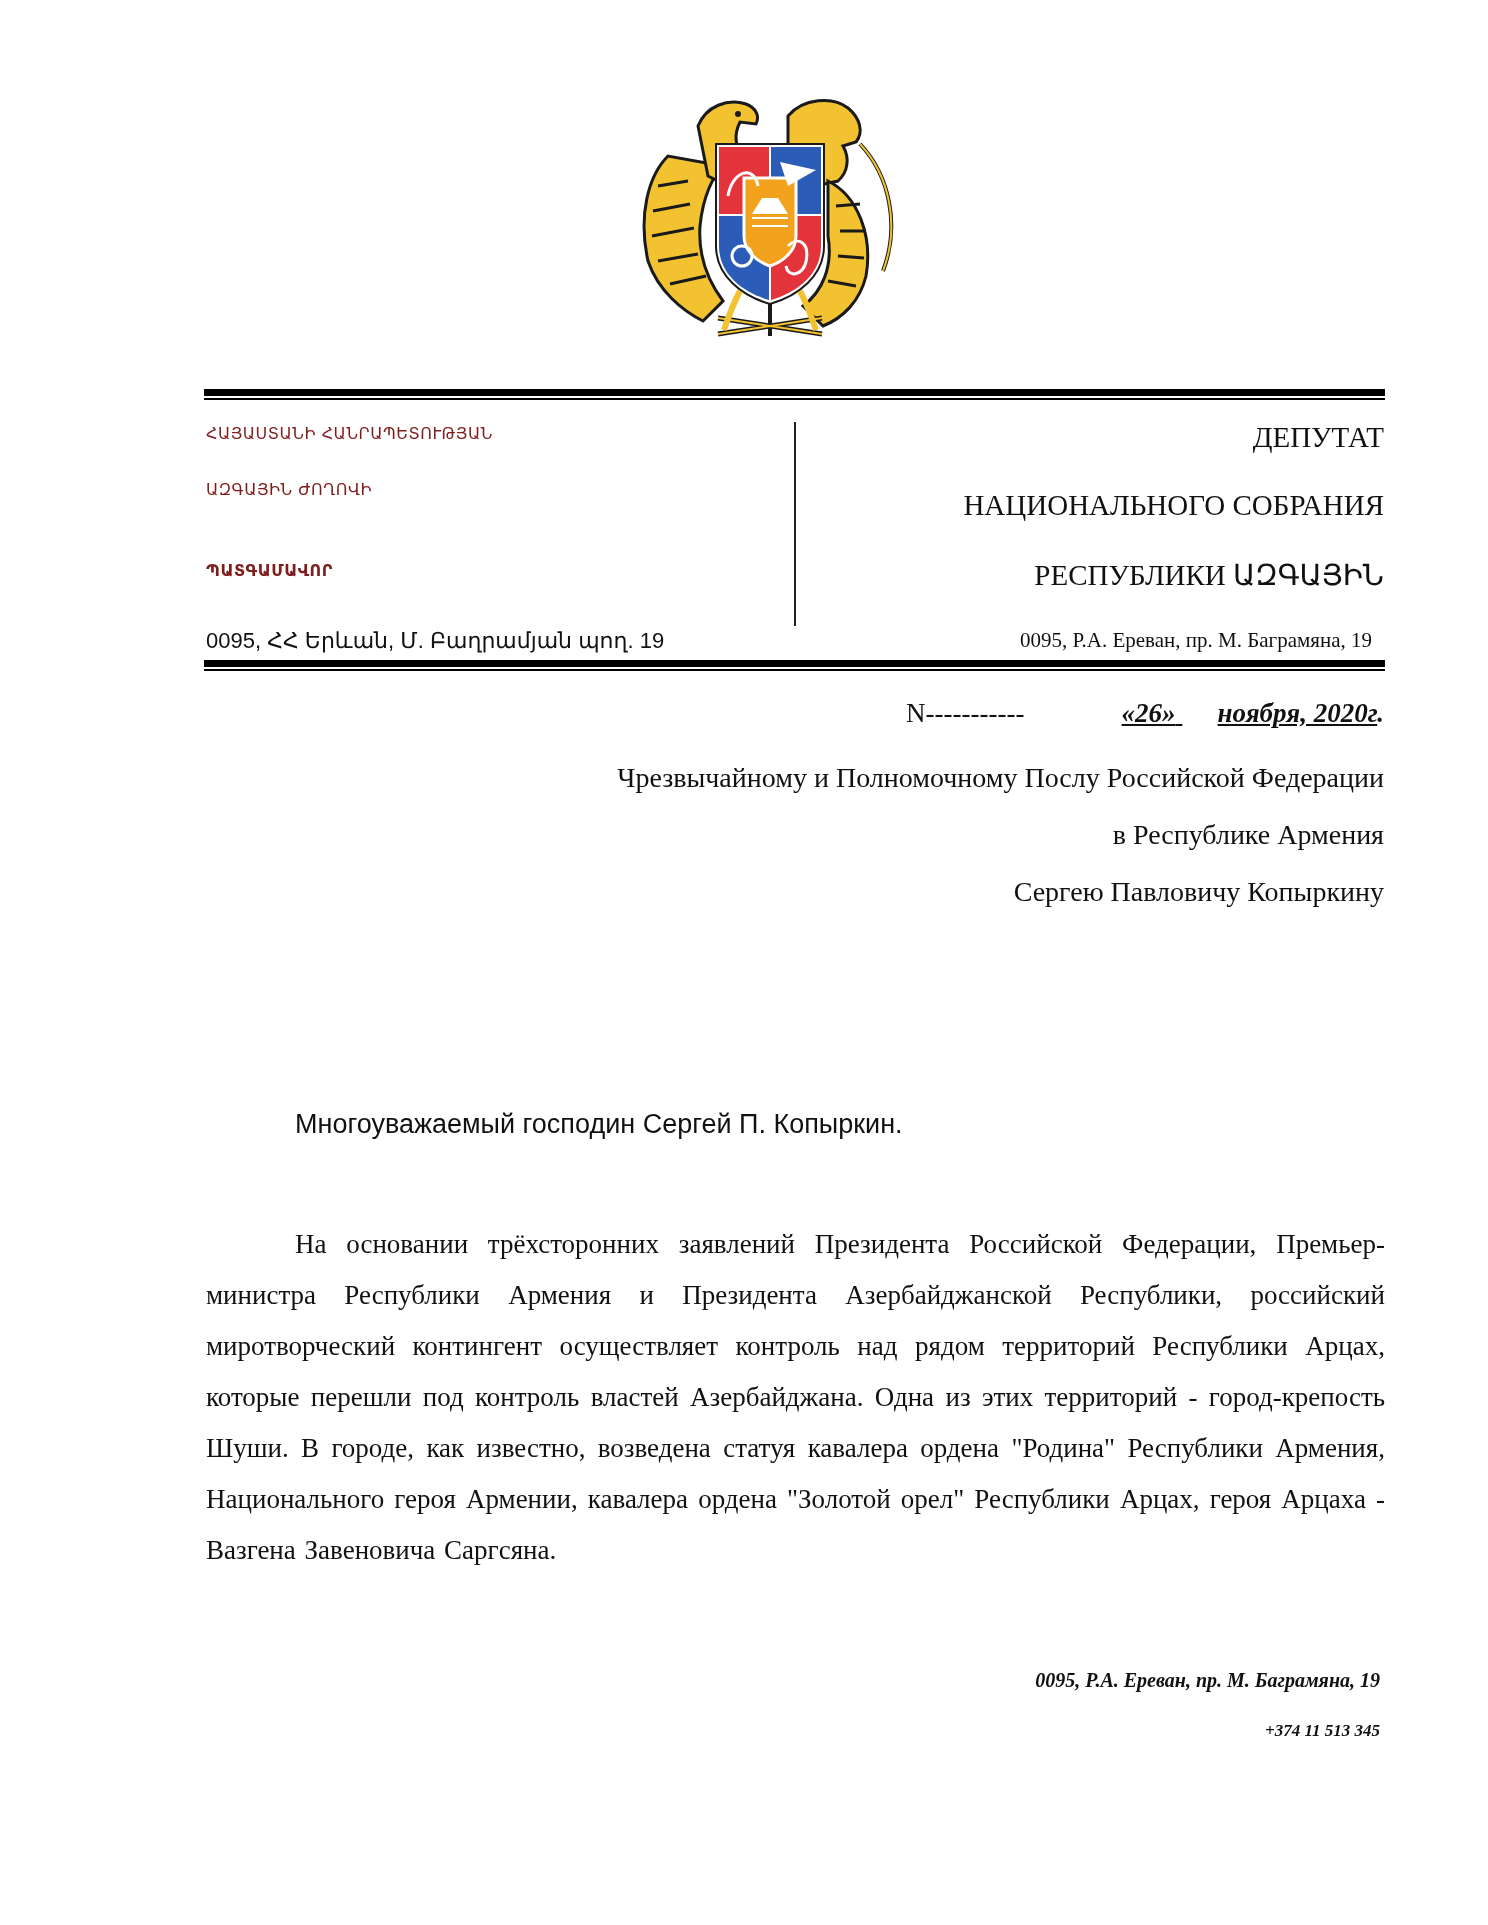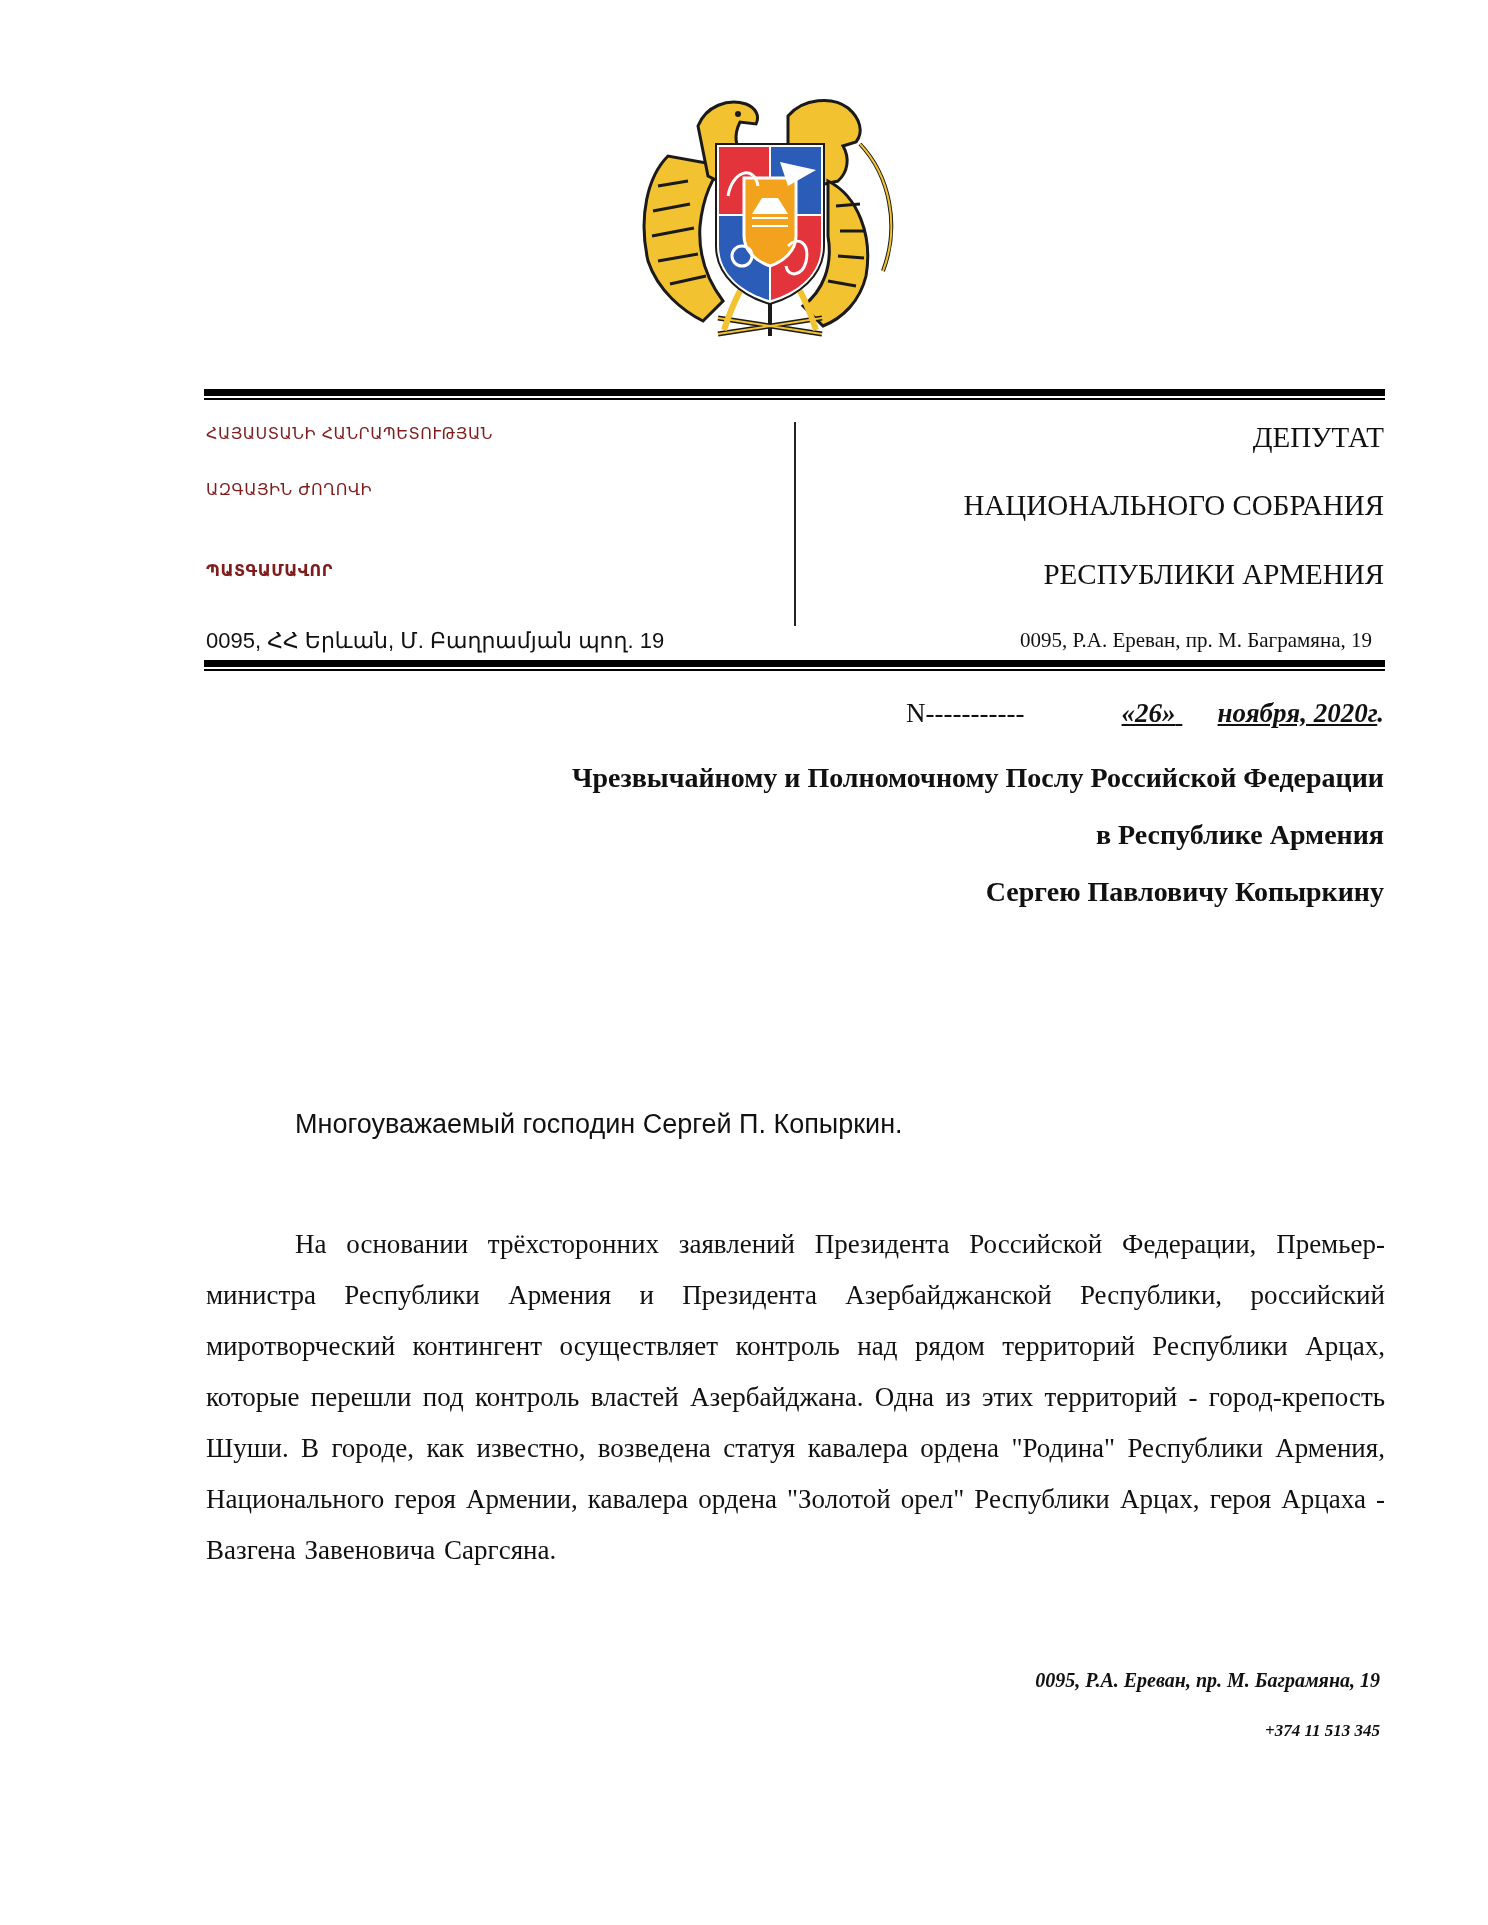--- a/index.html
+++ b/index.html
@@ -45,21 +45,21 @@
   }
   .date-line {
     right: 104px; top: 698px; font-family: "Liberation Serif", serif; font-size: 27px;
     font-style: italic; font-weight: bold; white-space: nowrap; margin-left: 24px;
   }
   .date-line .u { text-decoration: underline; }
   .date-line .gap { display: inline-block; width: 42px; text-decoration: underline; }
 
   
   .addr-line {
-    right: 104px; font-family: "Liberation Serif", serif; font-size: 28px; font-weight: bold;
+    right: 104px; font-family: "Liberation Serif", serif; font-size: 28px; font-weight: normal;
     white-space: nowrap; text-align: left; color: #111;
   }
 
   
   .salutation {
     left: 295px; top: 1109px; font-family: Liberation Sans, sans-serif; font-size: 27px; white-space: nowrap;
   }
   .body-para {
     left: 206px; top: 1219px; width: 1179px; font-family: "Liberation Serif", serif;
     font-size: 27px; line-height: 51px; text-align: justify; text-align-last: left;
@@ -120,21 +120,21 @@
 <div class="abs rule-bot-thick"></div>
 <div class="abs rule-bot-thin"></div>
 
 <div class="abs hy-line" style="top:424px;">ՀԱՅԱՍՏԱՆԻ ՀԱՆՐԱՊԵՏՈՒԹՅԱՆ</div>
 <div class="abs hy-line" style="top:480px;">ԱԶԳԱՅԻՆ ԺՈՂՈՎԻ</div>
 <div class="abs hy-line" style="top:561px;font-weight:bold;">ՊԱՏԳԱՄԱՎՈՐ</div>
 <div class="abs hy-addr">0095, ՀՀ Երևան, Մ. Բաղրամյան պող. 19</div>
 
 <div class="abs ru-line" style="top:421px;">ДЕПУТАТ</div>
 <div class="abs ru-line" style="top:489px;">НАЦИОНАЛЬНОГО СОБРАНИЯ</div>
-<div class="abs ru-line" style="top:558px;">РЕСПУБЛИКИ АРМЕНИЯ</div>
+<div class="abs ru-line" style="top:558px;">РЕСПУБЛИКИ ԱԶԳԱՅԻՆ</div>
 <div class="abs ru-addr">0095, Р.А. Ереван, пр. М. Баграмяна, 19</div>
 
 <div class="abs num-line">N-----------</div>
 <div class="abs date-line"><span class="u">«26»</span><span class="gap">&nbsp;</span><span class="u">ноября, 2020г</span><span>.</span></div>
 
 <div class="abs addr-line" style="top:762px;">Чрезвычайному и Полномочному Послу Российской Федерации</div>
 <div class="abs addr-line" style="top:819px;">в Республике Армения</div>
 <div class="abs addr-line" style="top:876px;">Сергею Павловичу Копыркину</div>
 
 <div class="abs salutation">Многоуважаемый господин Сергей П. Копыркин.</div>

